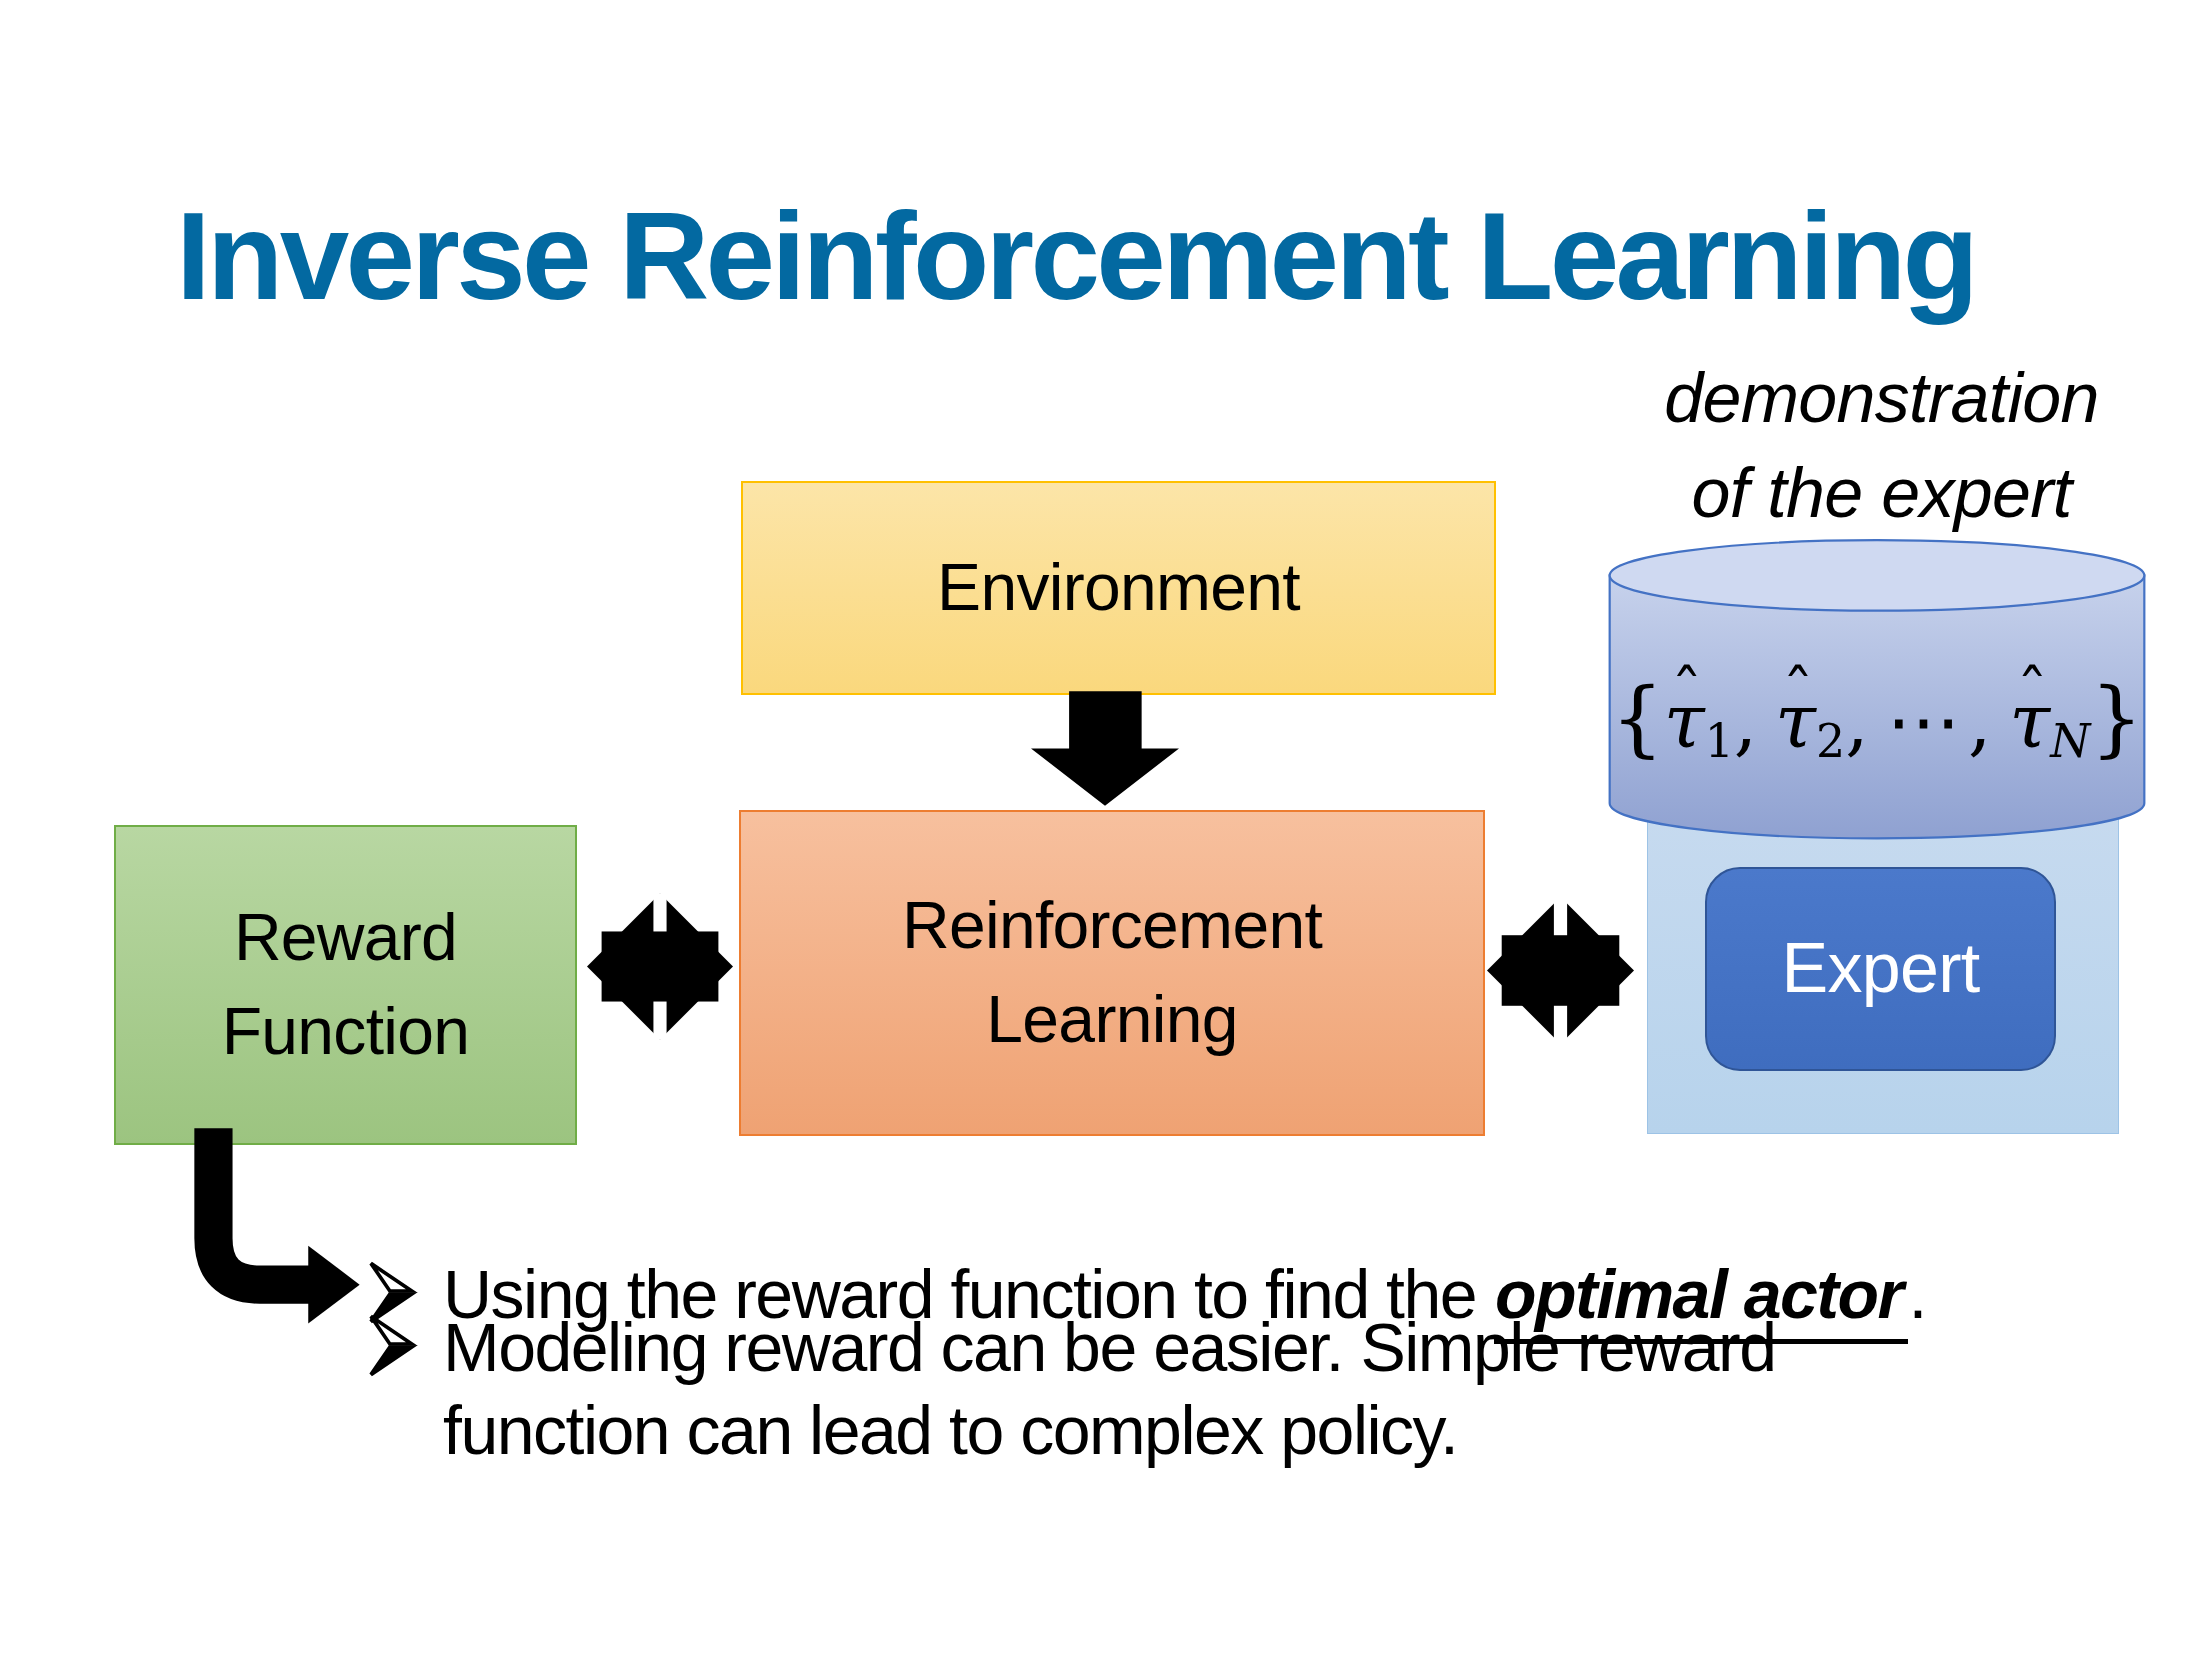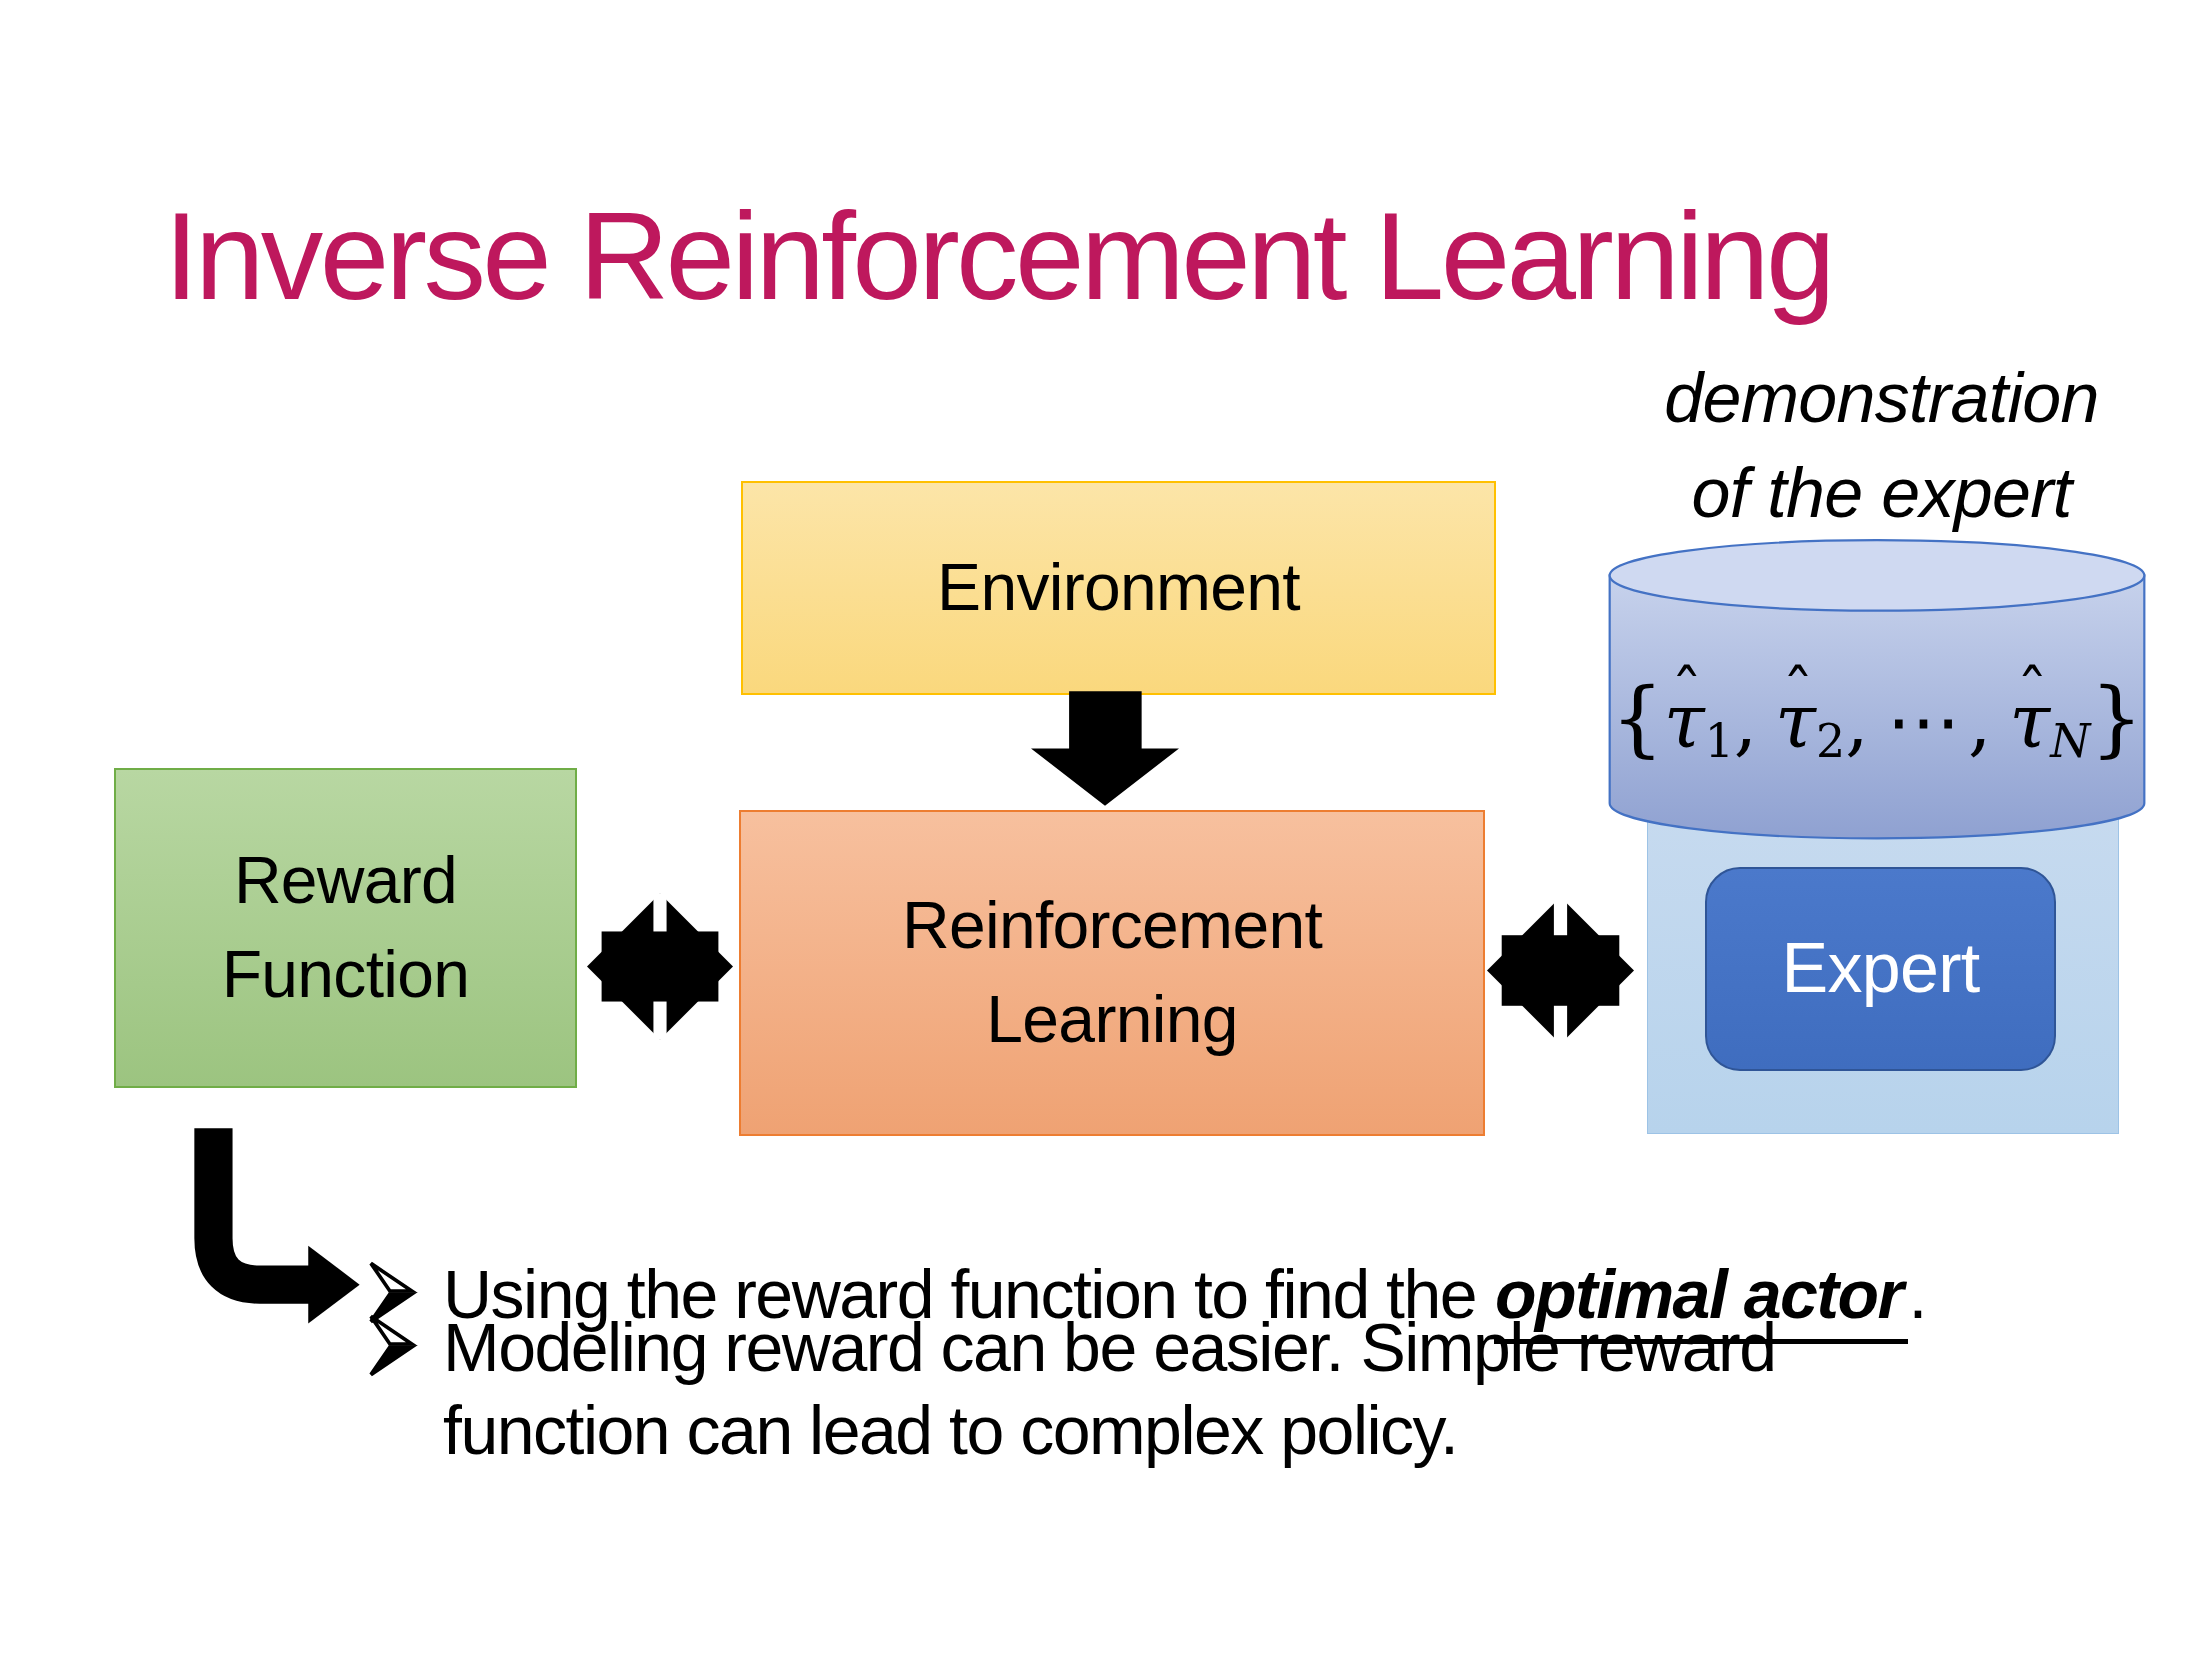--- a/index.html
+++ b/index.html
@@ -1,38 +1,38 @@
 <!DOCTYPE html>
 <html style="font-size:11.8px"><head>
 <meta charset="utf-8">
 <style>
   html,body{margin:0;padding:0;background:#ffffff;}
   .slide{position:relative;width:2205px;height:1654px;background:#ffffff;overflow:hidden;
          font-family:"Liberation Sans",sans-serif;color:#000;}
 
-  .title{position:absolute;left:164px;top:184px;font-size:125px;font-weight:400;
-         letter-spacing:-3.7px;color:#be185d;white-space:nowrap;}
+  .title{position:absolute;left:176px;top:184px;font-size:125px;font-weight:700;
+         letter-spacing:-3.7px;color:#0369a1;white-space:nowrap;}
 
   .annotation{position:absolute;left:1580px;top:351px;width:603px;text-align:center;
               font-size:70px;line-height:1.36;letter-spacing:-0.7px;font-style:italic;}
 
   .box{position:absolute;display:flex;align-items:center;justify-content:center;
        text-align:center;font-size:66px;line-height:1.42;letter-spacing:-0.7px;}
 
   .env{left:741px;top:481px;width:751px;height:210px;
        background:linear-gradient(180deg,#FCE5A8 0%,#FAD87D 100%);
        border:2.9px solid #FFC000;}
 
   .rl{left:739px;top:810px;width:742px;height:322px;
       background:linear-gradient(180deg,#F7C09E 0%,#EFA273 100%);
       border:2.9px solid #ED7D31;}
   .rl::before{content:"";position:absolute;z-index:-1;left:4.4px;top:-7.4px;right:-5.1px;bottom:7.4px;
       background:#F7C09E;border:2.2px solid #ED7D31;}
 
-  .green{left:114px;top:768px;width:459px;height:316px;
+  .green{left:114px;top:825px;width:459px;height:316px;
       background:linear-gradient(180deg,#B8D7A2 0%,#9CC480 100%);
       border:2.2px solid #70AD47;text-align:center;}
 
   .lightblue{position:absolute;left:1647px;top:816px;width:470px;height:316px;
       background:linear-gradient(180deg,#C6DAEF 0%,#B7D3EC 100%);
       border:1.5px solid #9DC3E6;}
 
   .expert{left:1705px;top:867px;width:347px;height:200px;border-radius:35px;
       background:linear-gradient(180deg,#4B79CB 0%,#3F6DBF 100%);
       border:2.2px solid #2F5597;color:#ffffff;font-size:70px;}

